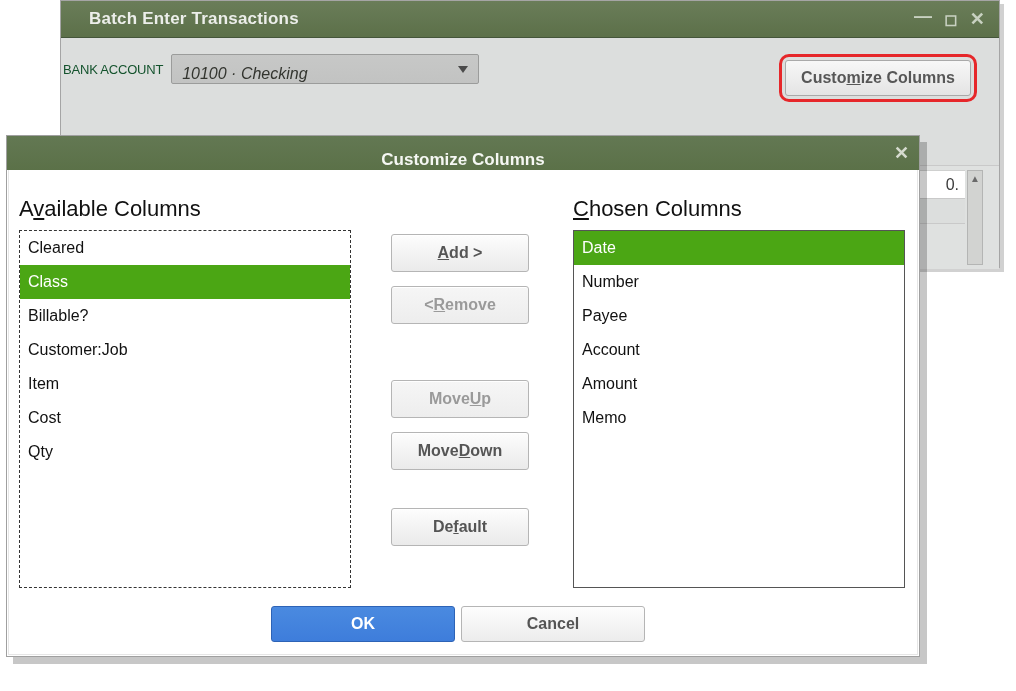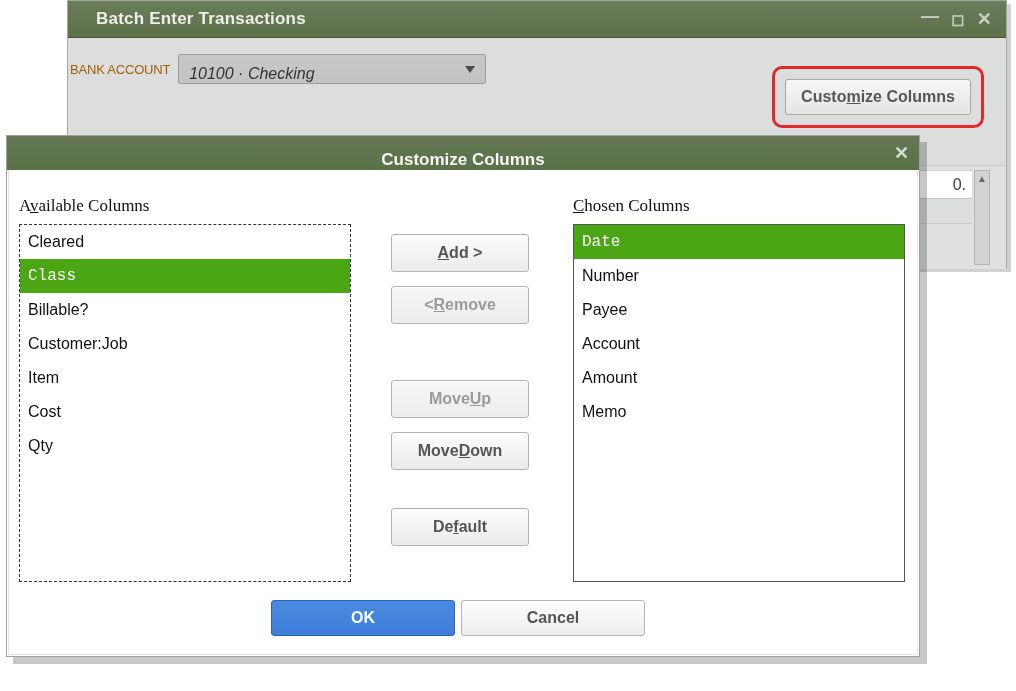--- a/index.html
+++ b/index.html
@@ -10,21 +10,21 @@
       background: #fff;
       width: 1016px;
       height: 691px;
       position: relative;
       overflow: hidden;
     }
 
     
     .parent-window {
       position: absolute;
-      left: 67px;
+      left: 60px;
       top: 0;
       width: 940px;
       height: 268px;
       border: 1px solid #a5a5a5;
       background: #dcdedd;
       box-shadow: 4px 4px 0 rgba(0,0,0,0.18);
     }
     .parent-titlebar {
       height: 37px;
       background: linear-gradient(#6a7d59 0%, #5c7049 100%);
@@ -50,21 +50,21 @@
     .parent-titlebar .win-max { font-size: 16px; }
     .parent-titlebar .win-close { font-size: 18px; }
 
     .parent-body {
       padding: 16px 20px 8px 2px;
       display: flex;
       align-items: flex-start;
     }
     .bank-label {
       font-size: 13px;
-      color: #a16207;
+      color: #14532d;
       white-space: nowrap;
       height: 30px;
       display: flex;
       align-items: center;
       margin-right: 8px;
       letter-spacing: -.2px;
     }
     .bank-select {
       width: 308px;
       height: 30px;
@@ -87,24 +87,23 @@
       margin-top: -3px;
       width: 0; height: 0;
       border-left: 5px solid transparent;
       border-right: 5px solid transparent;
       border-top: 7px solid #4a4a4a;
     }
 
     .customize-btn-wrap {
       margin-left: auto;
       margin-right: 2px;
-      padding: 10px;
+      padding: 3px;
       border: 3px solid #e6272a;
       border-radius: 10px;
-      margin-top: 12px;
     }
     .customize-btn {
       height: 36px;
       min-width: 186px;
       background: linear-gradient(#f7f7f7, #e4e4e4);
       border: 1px solid #a9a9a9;
       border-radius: 3px;
       color: #575757;
       font-size: 16px;
       font-weight: 700;
@@ -202,24 +201,23 @@
 
     .dialog-body {
       padding: 26px 22px 18px 12px;
     }
     .cols-wrap {
       display: flex;
       gap: 40px;
     }
     .col-section { }
     .col-heading {
-      font-size: 17px;
+      font-size: 22px;
       color: #111;
       margin-bottom: 8px;
-      font-family: Liberation Serif, serif;
     }
     .col-heading .ul { text-decoration: underline; }
     .listbox {
       border: 1px solid #555;
       width: 332px;
       height: 358px;
       overflow: hidden;
       background: #fff;
     }
     .listbox.dashed { border: 1px dashed #333; }
@@ -229,21 +227,20 @@
       align-items: center;
       padding: 0 8px;
       font-size: 16px;
       color: #111;
       cursor: pointer;
       user-select: none;
     }
     .listbox .item.selected {
       background: #4ba614;
       color: #fff;
-      font-family: Liberation Mono, monospace;
     }
 
     .mid-col {
       width: 140px;
       display: flex;
       flex-direction: column;
       align-items: center;
       padding-top: 38px;
     }
     .side-btn {

